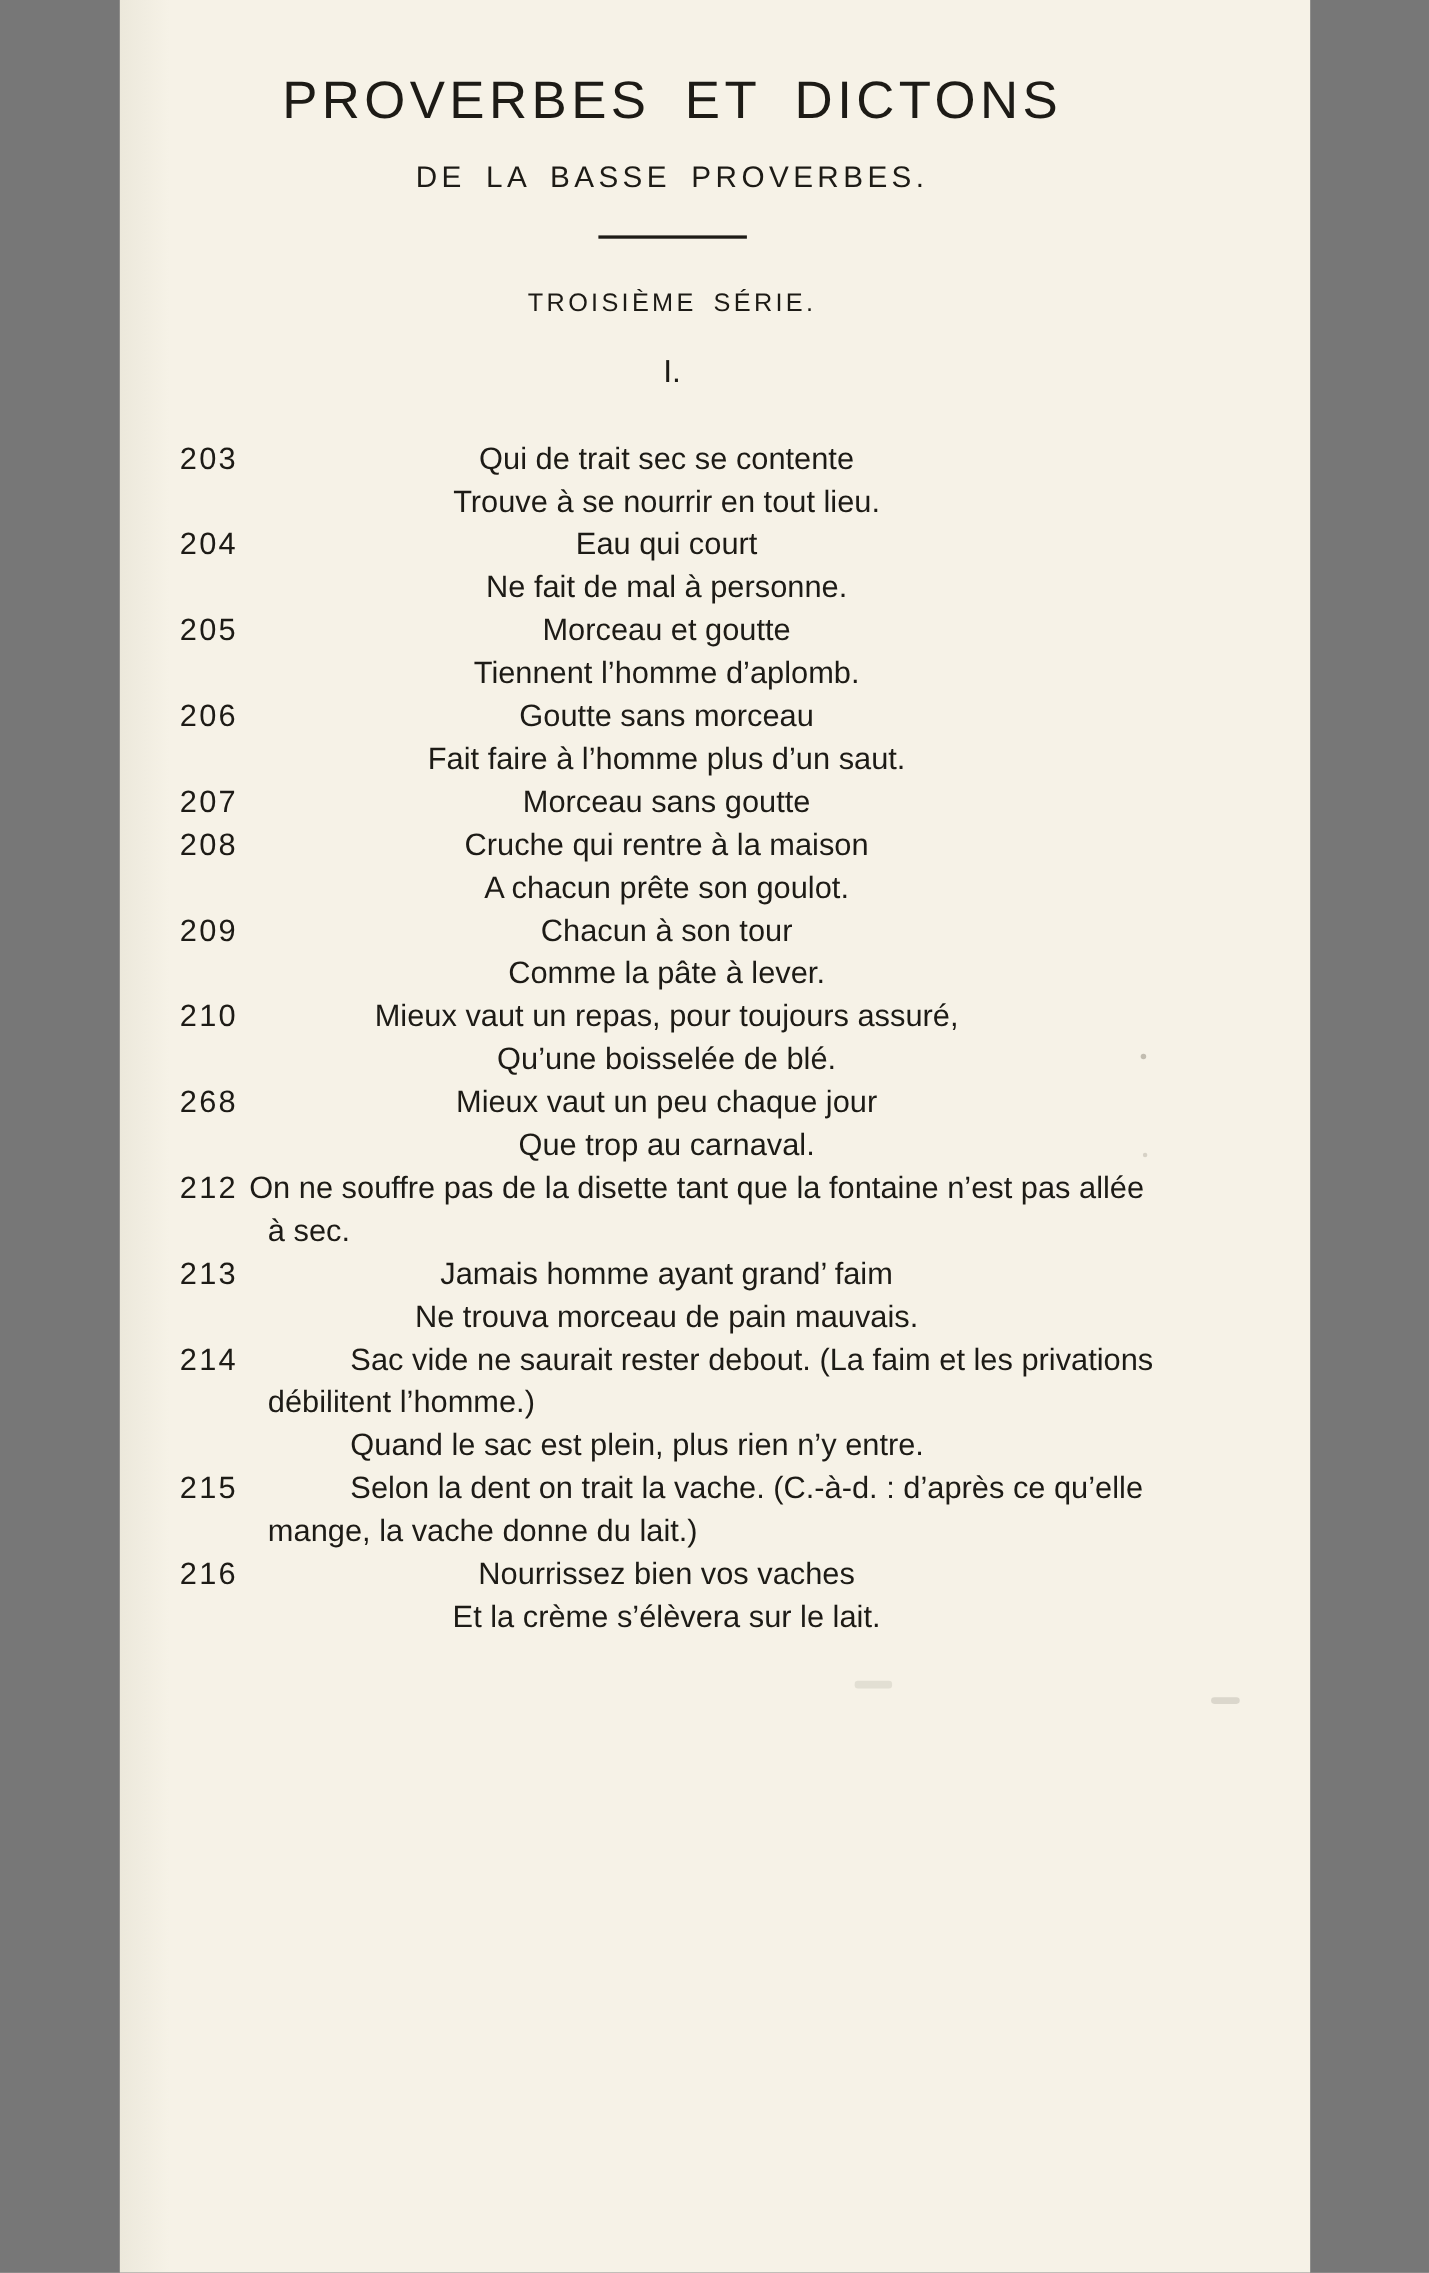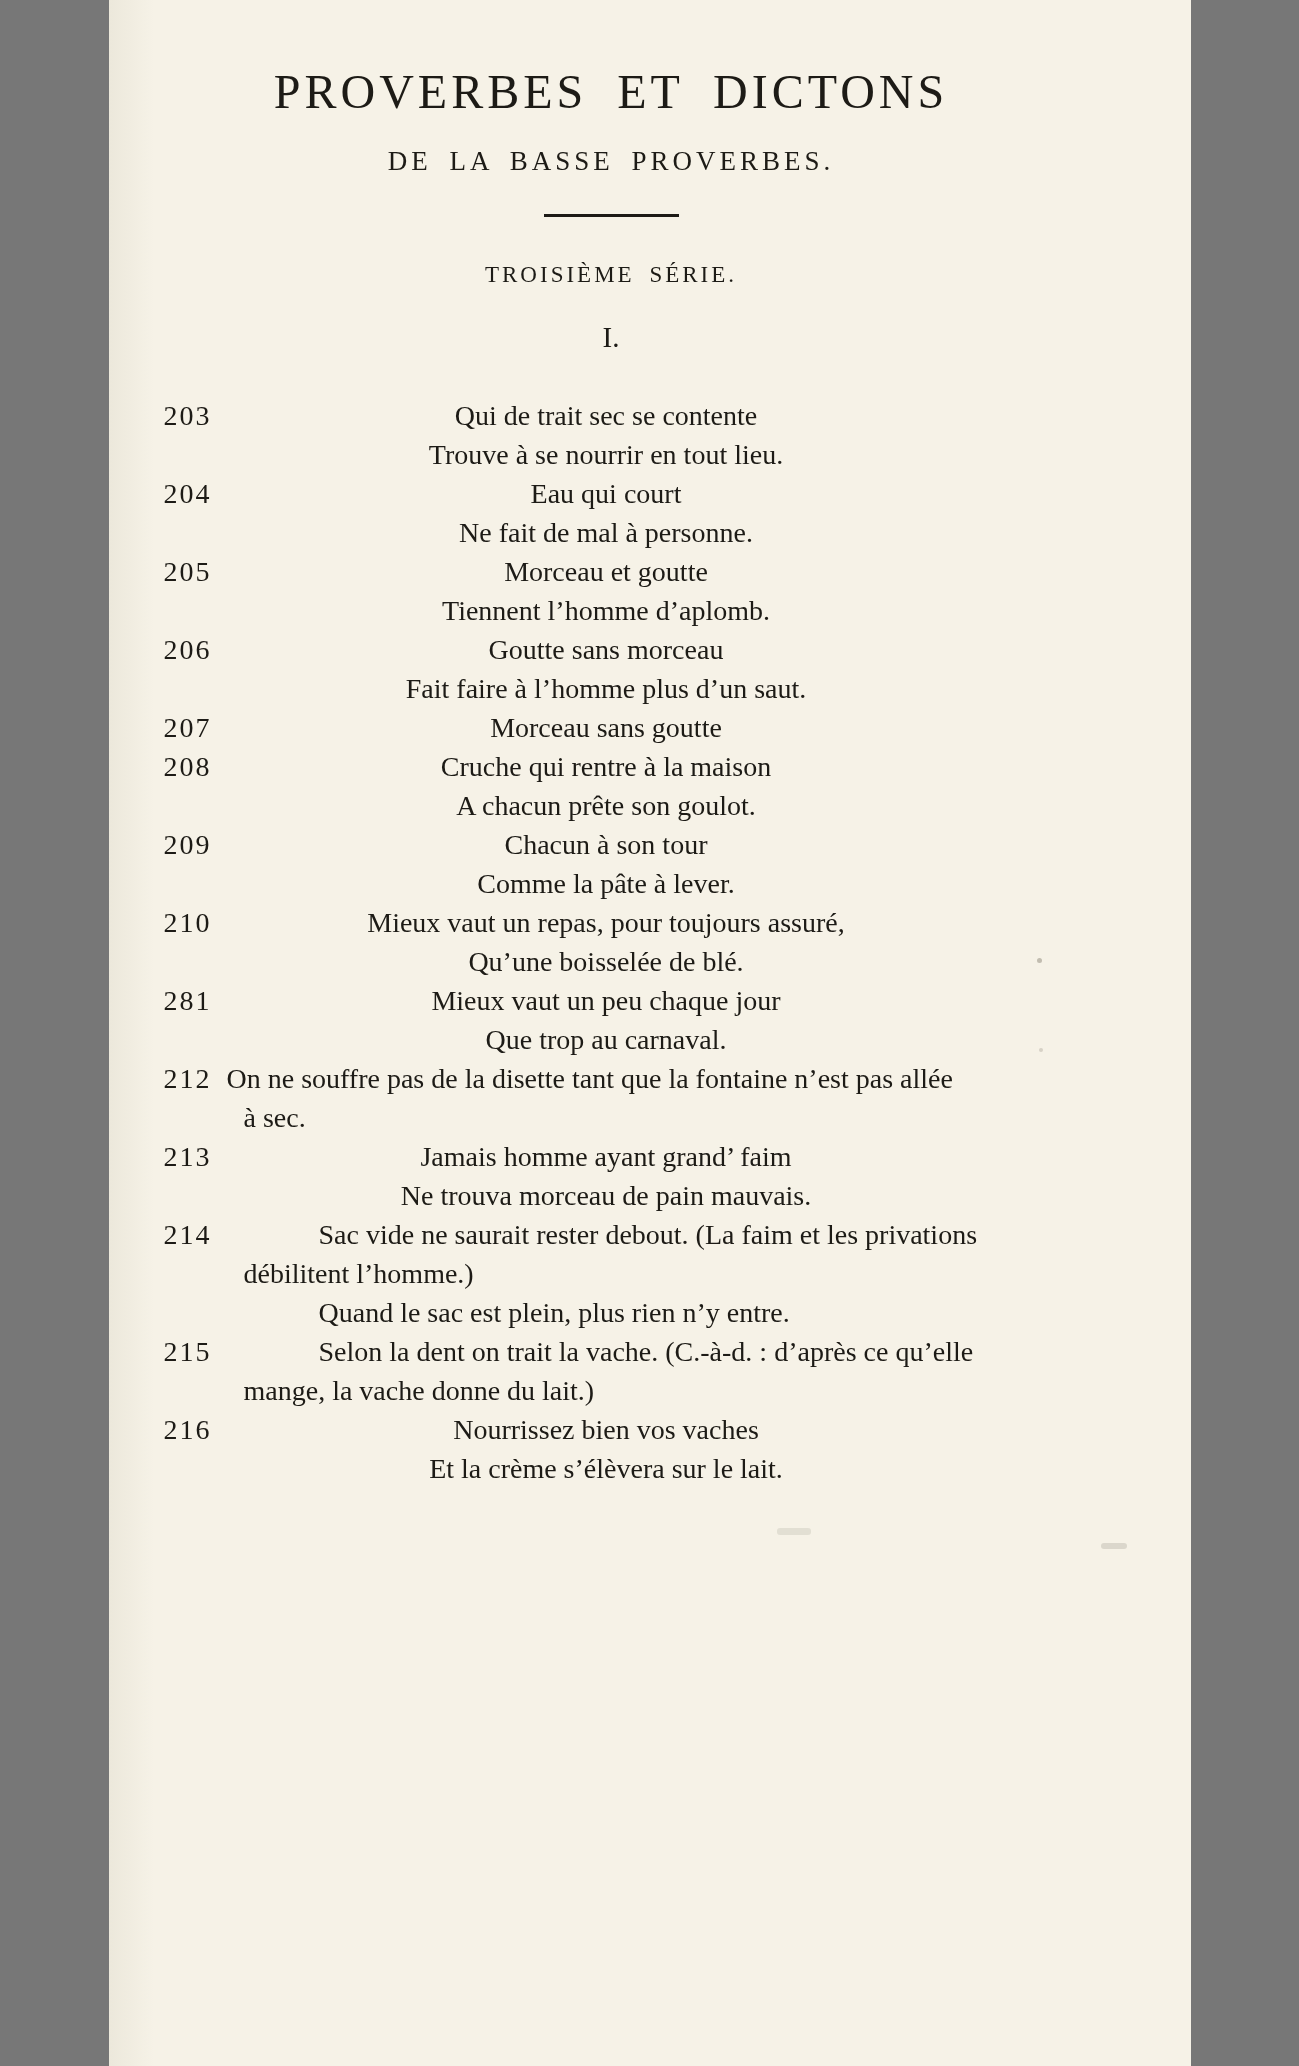--- a/index.html
+++ b/index.html
@@ -10,21 +10,21 @@
   html,body{margin:0;padding:0;background:#777;}
   .page{
     position:relative;
     width:1082px;
     height:2066px;
     margin:0 auto;
     background:
       linear-gradient(90deg, #ece8db 0px, var(--paper) 45px, var(--paper) 1255px, #efebdf 1299px),
       var(--paper);
     color:var(--ink);
-    font-family:Liberation Serif, serif;
+    font-family:Liberation Sans, sans-serif;
     overflow:hidden;
   }
   .inner{
     position:absolute;
     left:55px;
     top:0;
     width:895px;
   }
   .title{
     margin:64px 0 0 0;
@@ -135,21 +135,21 @@
           <span class="num">209</span>
           <div class="line center">Chacun à son tour</div>
           <div class="line center">Comme la pâte à lever.</div>
         </div>
         <div class="entry">
           <span class="num">210</span>
           <div class="line center">Mieux vaut un repas, pour toujours assuré,</div>
           <div class="line center">Qu’une boisselée de blé.</div>
         </div>
         <div class="entry">
-          <span class="num">281</span>
+          <span class="num">268</span>
           <div class="line center">Mieux vaut un peu chaque jour</div>
           <div class="line center">Que trop au carnaval.</div>
         </div>
         <div class="entry">
           <span class="num">212</span>
           <div class="line afternum">On ne souffre pas de la disette tant que la fontaine n’est pas allée</div>
           <div class="line hang">à sec.</div>
         </div>
         <div class="entry">
           <span class="num">213</span>

